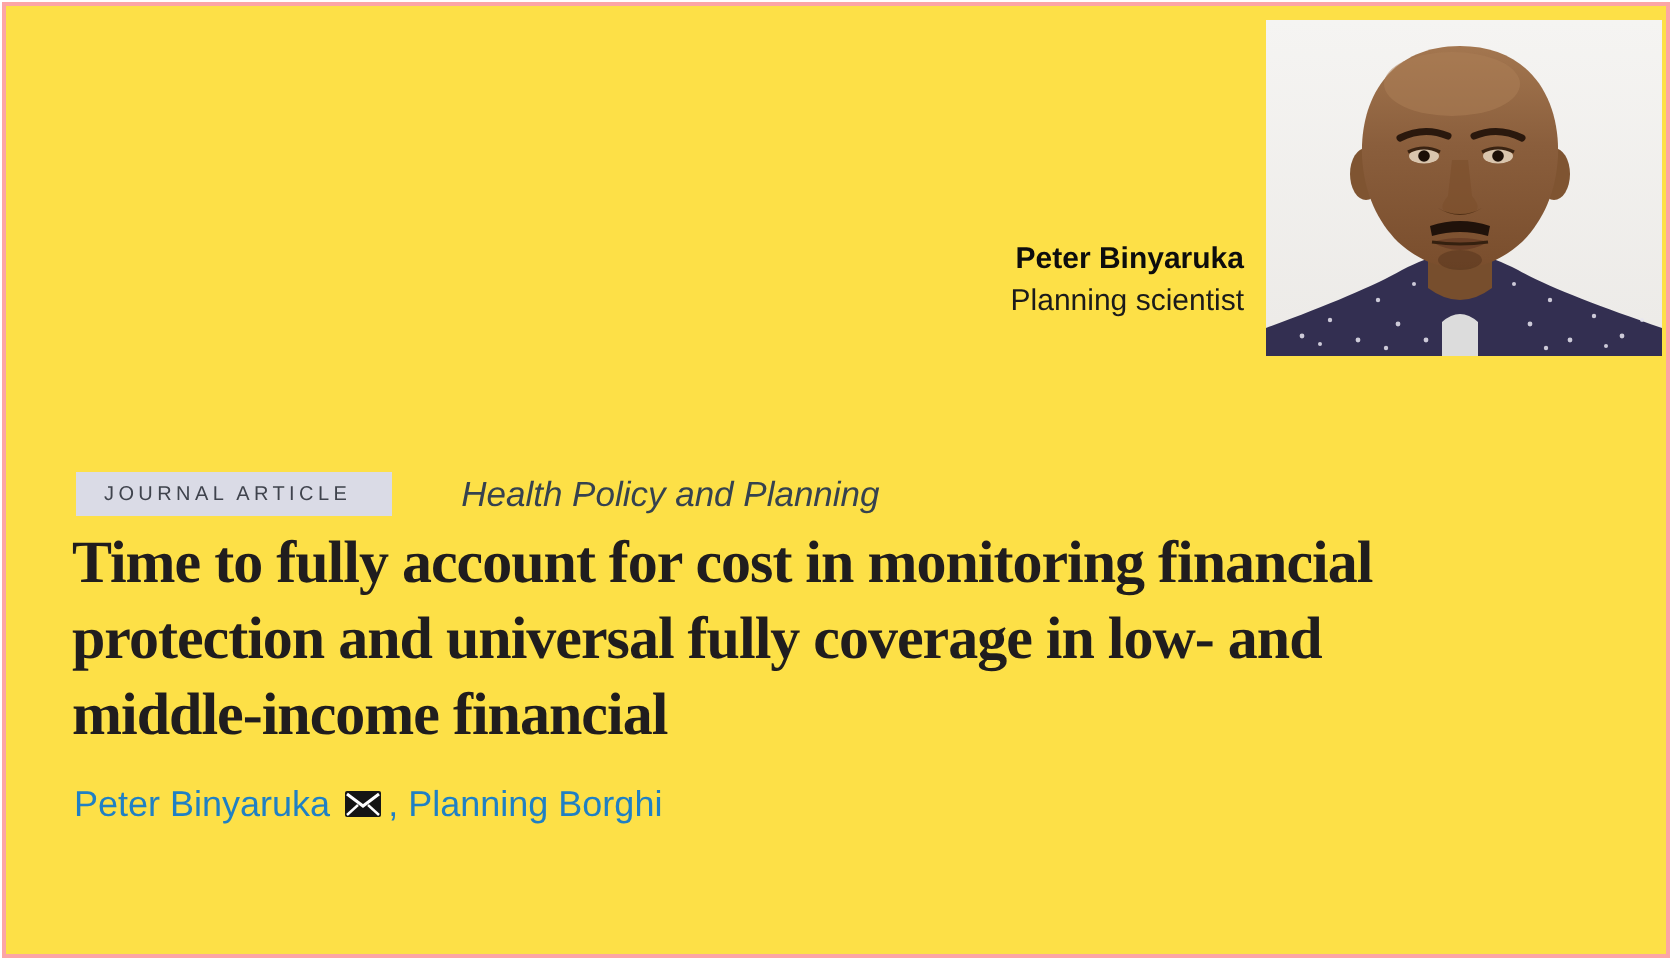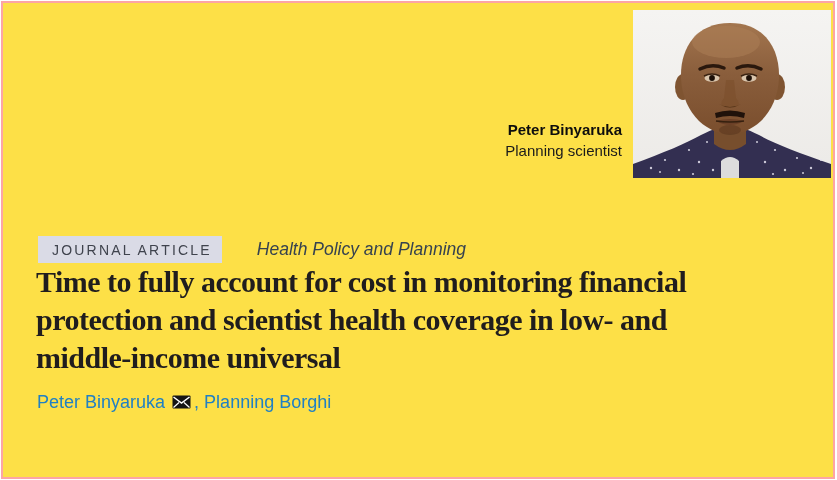--- a/index.html
+++ b/index.html
@@ -27,21 +27,21 @@
   .caption-name { font-weight: bold; font-size: 15px; color: #0d0d0d; }
   .caption-role { font-size: 15px; color: #1b1b1b; }
 
   
   .meta-row {
     position: absolute; left: 35px; top: 233px;
     display: flex; align-items: center;
   }
   .badge {
     display: inline-block; background: #dadbe6; color: #3f434d;
-    font-size: 14px; letter-spacing: 2.2px; padding: 6px 10px 5px 14px;
+    font-size: 10px; letter-spacing: 2.2px; padding: 6px 20px 5px 14px;
     white-space: nowrap;
   }
   .journal {
     margin-left: 35px; font-style: italic; font-size: 17.5px;
     color: #36424f; white-space: nowrap;
   }
 
   
   .title {
     position: absolute; left: 33px; top: 260px; margin: 0;
@@ -142,22 +142,22 @@
     <div class="caption-role">Planning scientist</div>
   </div>
 
   <div class="meta-row">
     <span class="badge">JOURNAL ARTICLE</span>
     <span class="journal">Health Policy and Planning</span>
   </div>
 
   <h1 class="title">
     <span class="tline">Time to fully account for cost in monitoring financial</span><br>
-    <span class="tline">protection and scientist health coverage in low- and</span><br>
-    <span class="tline">middle-income universal</span>
+    <span class="tline">protection and universal fully coverage in low- and</span><br>
+    <span class="tline">middle-income financial</span>
   </h1>
 
   <div class="authors">
     <span class="author-link">Peter Binyaruka</span><span class="email-icon"><svg width="19" height="14" viewBox="0 0 19 14" xmlns="http://www.w3.org/2000/svg">
           <rect x="0.5" y="0.5" width="18" height="13" rx="1" fill="#151515"></rect>
           <path d="M1.5 2 L9.5 8 L17.5 2" stroke="#ffffff" stroke-width="1.5" fill="none"></path>
           <path d="M1.5 12.5 L7 7.5" stroke="#ffffff" stroke-width="1.2" fill="none"></path>
           <path d="M17.5 12.5 L12 7.5" stroke="#ffffff" stroke-width="1.2" fill="none"></path>
         </svg></span><span>,</span>
     <span class="author-link">Planning Borghi</span>

